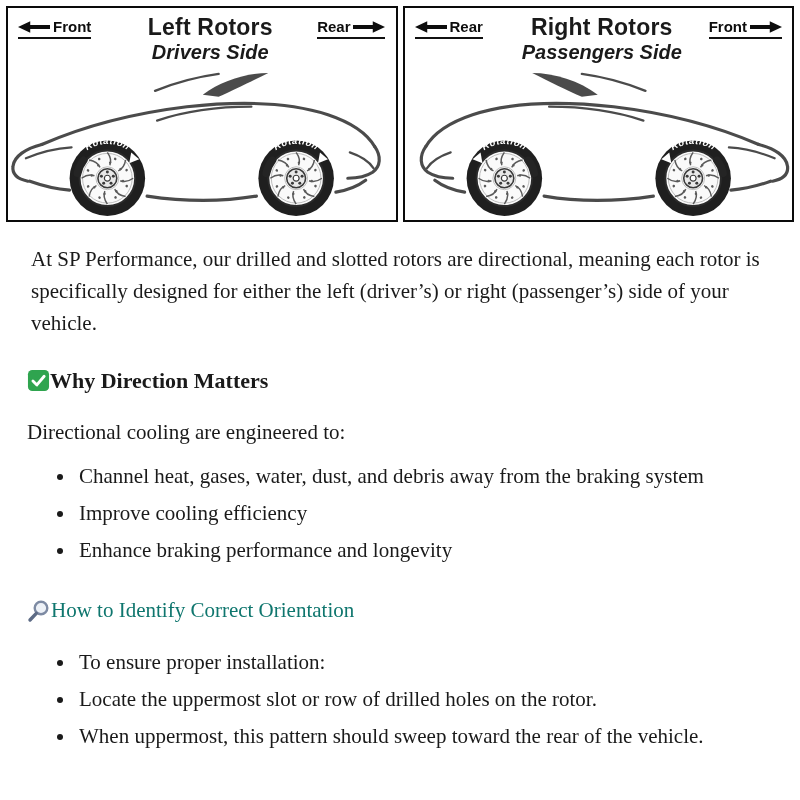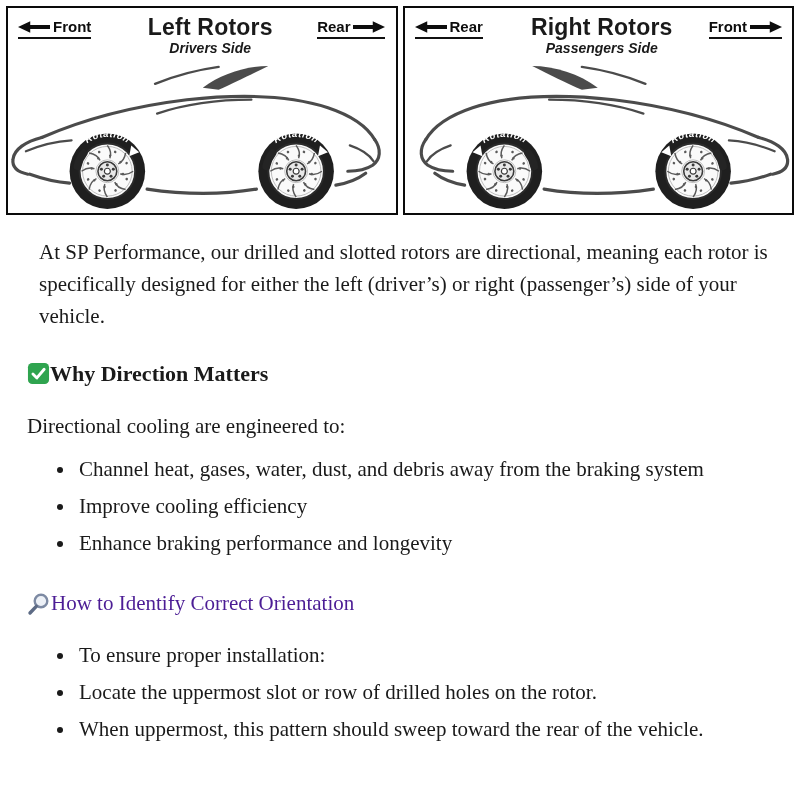--- a/index.html
+++ b/index.html
@@ -19,37 +19,37 @@
   }
   .dir {
     display:inline-flex; align-items:center; gap:3px;
     font-weight:700; font-size:15px; color:#0d0d0d;
     border-bottom:2.5px solid #111; padding-bottom:2px; margin-top:3px;
   }
   .dir svg { display:block; }
   .dir path { fill:#0d0d0d; }
   .titles { text-align:center; line-height:1.12; display:flex; flex-direction:column;margin-left:12px; }
   .title { font-size:23px; font-weight:800; letter-spacing:.2px; }
-  .subtitle { font-size:14px; font-weight:700; font-style:italic; }
+  .subtitle { font-size:20px; font-weight:700; font-style:italic; }
   svg.car { display:block; width:100%; height:auto; margin-top:-2px; }
   .rot {
     font-family:"Liberation Sans", sans-serif;
     font-style:italic; font-weight:700; font-size:9.5px;
     fill:#ffffff; letter-spacing:.6px; text-anchor:middle;
   }
 
   
   main { padding:22px 27px 14px 27px; font-size:21px; line-height:1.52; }
-  .intro { margin:0 0 24px 12px; }
+  .intro { margin:0 0 24px 4px; }
   .sect-head {
     display:flex; align-items:center; 
     margin:0 0 20px 0;
   }
   .sect-head.bold   { font-size:22px; font-weight:700; }
-  .sect-head.plain  { font-size:21px; font-weight:400; color:#4c1d95; margin-top:28px; }
+  .sect-head.plain  { font-size:21px; font-weight:400; color:#0f766e; margin-top:28px; }
   .sect-head .ic { display:inline-flex; flex:0 0 auto; }
   .lead { margin:0 0 12px 0; }
   ul { margin:0 0 10px 0; padding-left:44px; }
   li { margin:5px 5px; padding-left:3px; }
 </style>
 </head>
 <body>
 
 <svg width="0" height="0" style="position:absolute" aria-hidden="true">
   <defs>

